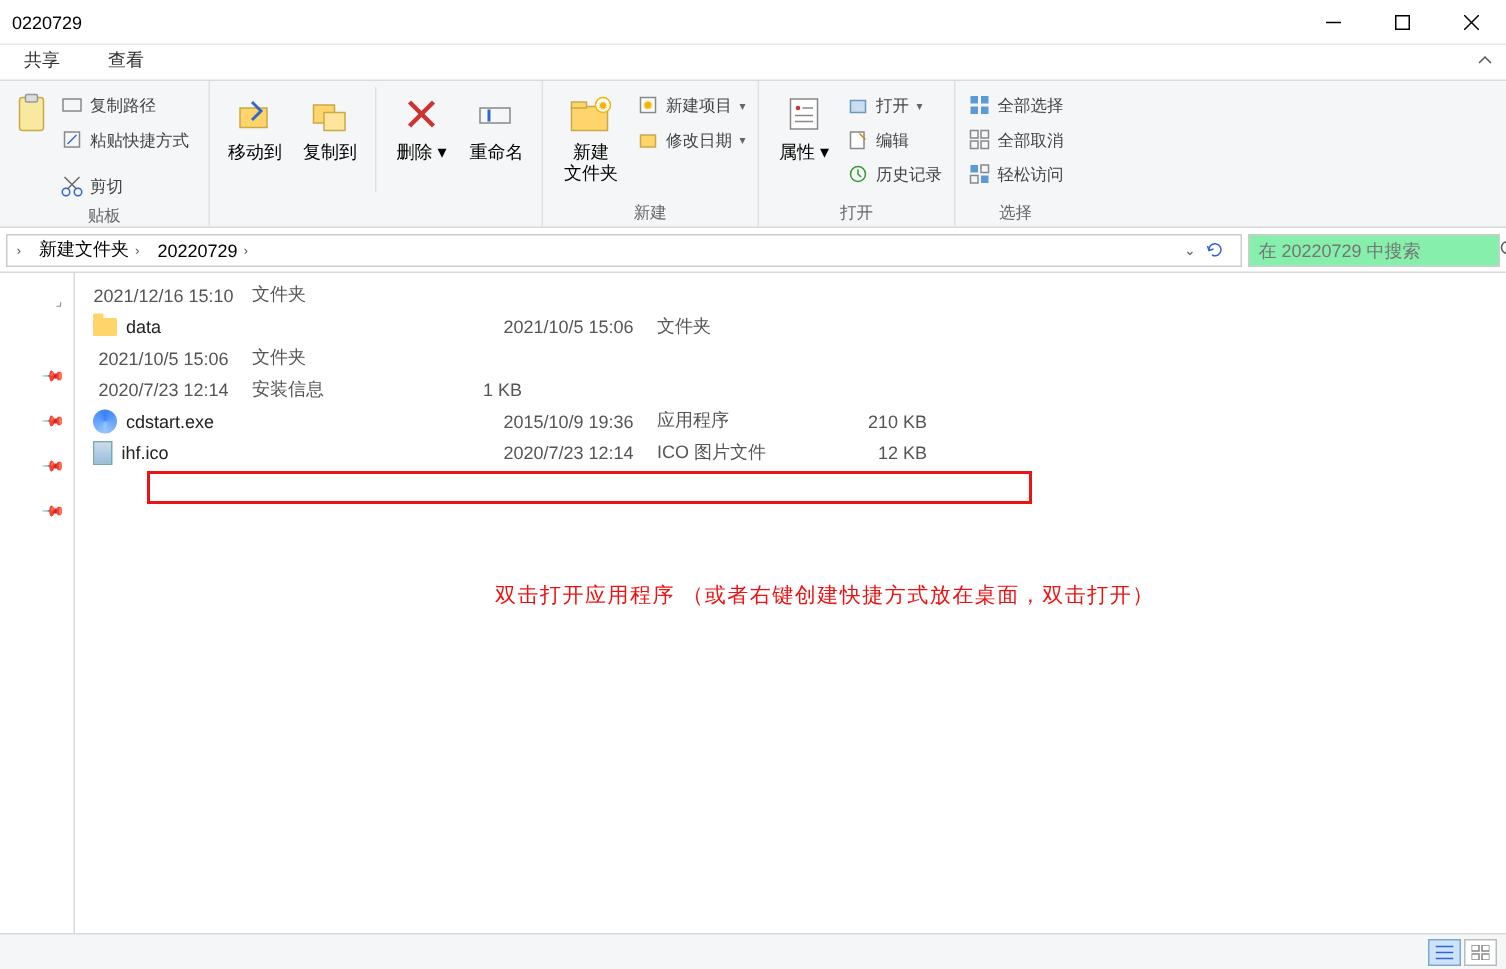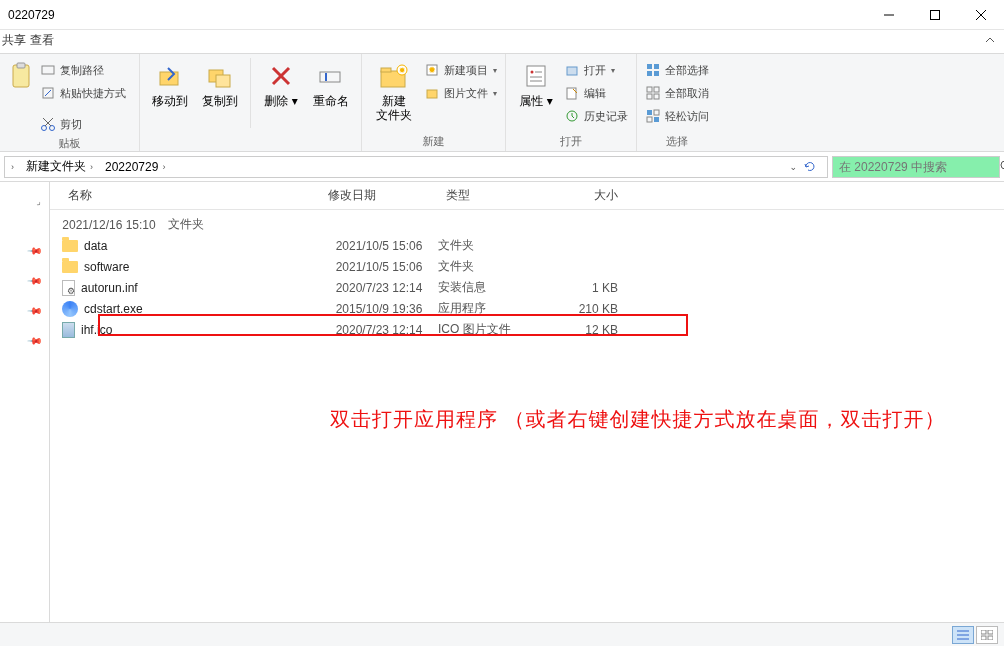--- a/index.html
+++ b/index.html
@@ -3,21 +3,21 @@
 <meta charset="utf-8">
 <style>
 * { margin: 0; padding: 0; box-sizing: border-box; font-family: "Microsoft YaHei", "Segoe UI", sans-serif; }
 body { background: #fff; width: 1004px; height: 646px; overflow: hidden; font-size: 12px; color: #000; }
 
 .titlebar { height: 30px; display: flex; align-items: center; background: #fff; border-bottom: 1px solid #e5e5e5; }
 .titlebar .title { padding-left: 8px; flex: 1; }
 .titlebar .win-btn { width: 46px; height: 30px; display: flex; align-items: center; justify-content: center; }
 
 .tabs { height: 24px; display: flex; align-items: flex-end; background: #fff; border-bottom: 1px solid #dadada; position: relative; }
-.tabs .tab { padding: 4px 2px; color: #333; margin-top: 24px; }
+.tabs .tab { padding: 4px 16px; color: #333; margin-top: 24px; }
 .tabs .expand { position: absolute; right: 8px; top: 4px; }
 
 .ribbon { height: 98px; background: #f5f6f7; border-bottom: 1px solid #dadada; display: flex; }
 .ribbon-group { border-right: 1px solid #e1e1e1; padding: 4px 8px 0 8px; display: flex; flex-direction: column; justify-content: space-between; }
 .ribbon-group .label { text-align: center; color: #666; font-size: 11px; padding: 2px 0; }
 .ribbon-group .body { flex: 1; display: flex; align-items: flex-start; gap: 6px; }
 
 .big-btn { display: flex; flex-direction: column; align-items: center; justify-content: center; width: 44px; padding-top: 2px; gap: 2px; }
 .big-btn .ic { width: 32px; height: 32px; display: flex; align-items: center; justify-content: center; }
 .big-btn .lbl { font-size: 12px; text-align: center; line-height: 1.2; }
@@ -59,21 +59,21 @@
 
 .folder-icon { width: 16px; height: 12px; background: #ffd56b; border-radius: 1px; position: relative; }
 .folder-icon::before { content:""; position:absolute; top:-3px; left:0; width:7px; height:3px; background:#ffd56b; border-radius:1px 1px 0 0; }
 .file-icon { width: 13px; height: 16px; background:#fff; border:1px solid #bbb; position:relative; }
 .file-icon.gear::after { content:"⚙"; position:absolute; font-size:9px; bottom:-1px; right:-1px; color:#555; }
 .file-icon.ico { border-color:#7aa; background:linear-gradient(#cde,#9bd); }
 .exe-icon { width:16px; height:16px; border-radius:50%; background:conic-gradient(#3b82f6,#93c5fd,#3b82f6); display:flex; align-items:center; justify-content:center; }
 
 .highlight-box { position:absolute; border:2px solid #e11; left:48px; top:132px; width:590px; height:22px; pointer-events:none; }
 
-.annotation { position:absolute; left:280px; top:224px; color:#e11; font-size:20px; letter-spacing:1px; }
+.annotation { position:absolute; left:280px; top:206px; color:#e11; font-size:14px; letter-spacing:1px; }
 
 .statusbar { position:absolute; bottom:0; left:0; right:0; height:24px; border-top:1px solid #dadada; background:#f5f6f7; display:flex; align-items:center; justify-content:flex-end; padding-right:6px; gap:2px; }
 .view-btn { width:22px; height:18px; border:1px solid #bbb; display:flex; align-items:center; justify-content:center; background:#fff; }
 .view-btn.active { background:#cde3f8; border-color:#7aa7d4; }
 
 svg { display:block; }
 </style>
 </head>
 <body>
 
@@ -219,21 +219,21 @@
             </span>
             <span>新建项目</span>
             <span class="arrow">▾</span>
           </div>
         <div class="small-item">
             <span class="ic">
               <svg width="14" height="14">
                 <rect x="2" y="4" width="10" height="8" fill="#ffd56b" stroke="#caa94a"></rect>
               </svg>
             </span>
-            <span>图片文件</span>
+            <span>修改日期</span>
             <span class="arrow">▾</span>
           </div>
       </div>
     </div>
     <div class="label">新建</div>
   </div>
 
   <div class="ribbon-group">
     <div class="body">
       <div class="big-btn">
@@ -376,55 +376,41 @@
     <div class="nav-item">
         <span class="pin">📌</span>
       </div>
     <div style="height:260px"></div>
     <div class="nav-item" style="justify-content:flex-start;padding-left:6px;font-size:12px;color:#333">
         <span>G:)</span>
       </div>
   </div>
 
   <div class="content">
-    <div class="cols">
-      <div class="c-name">名称</div>
-      <div class="c-date">修改日期</div>
-      <div class="c-type">类型</div>
-      <div class="c-size">大小</div>
-    </div>
     <div class="files" id="files">
         <div class="row">
           <div class="rdate">2021/12/16 15:10</div>
           <div class="rtype">文件夹</div>
           <div class="rsize"></div>
         </div>
         <div class="row">
           <div class="rname">
             <span class="folder-icon"></span>
             <span>data</span>
           </div>
           <div class="rdate">2021/10/5 15:06</div>
           <div class="rtype">文件夹</div>
           <div class="rsize"></div>
         </div>
         <div class="row">
-          <div class="rname">
-            <span class="folder-icon"></span>
-            <span>software</span>
-          </div>
           <div class="rdate">2021/10/5 15:06</div>
           <div class="rtype">文件夹</div>
           <div class="rsize"></div>
         </div>
         <div class="row">
-          <div class="rname">
-            <span class="file-icon gear"></span>
-            <span>autorun.inf</span>
-          </div>
           <div class="rdate">2020/7/23 12:14</div>
           <div class="rtype">安装信息</div>
           <div class="rsize">1 KB</div>
         </div>
         <div class="row">
           <div class="rname">
             <span class="exe-icon"></span>
             <span>cdstart.exe</span>
           </div>
           <div class="rdate">2015/10/9 19:36</div>

